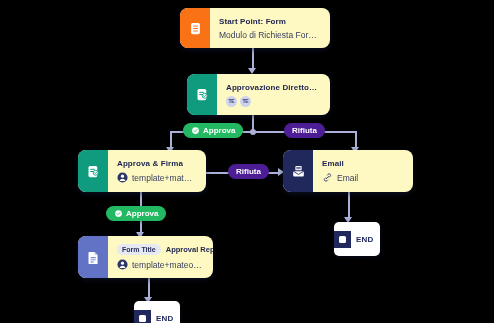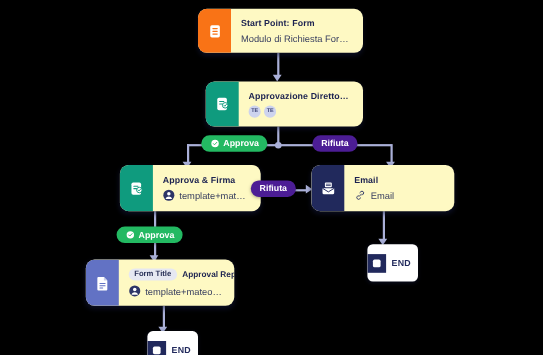--- a/index.html
+++ b/index.html
@@ -243,21 +243,21 @@
     </div>
     <div class="node-body">
       <div class="node-title">Approvazione Direttore e Re...</div>
       <div class="badges">
         <div class="badge-te">TE</div>
         <div class="badge-te">TE</div>
       </div>
     </div>
   </div>
 
-  <div class="node" style="left:78px; top:150px; width:128px; height:42px;margin-left:31px;">
+  <div class="node" style="left:78px; top:150px; width:128px; height:42px;">
     <div class="node-accent accent-green">
       <svg class="icon-svg" width="15" height="15" viewBox="0 0 24 24">
         <rect x="4" y="3" width="14" height="18" rx="2.5" fill="#ffffff"></rect>
         <path d="M7.5 8.5h6M7.5 12h4" stroke="#0f9b7e" stroke-width="1.6" stroke-linecap="round"></path>
         <circle cx="15.5" cy="14" r="4" fill="#ffffff" stroke="#0f9b7e" stroke-width="1.4"></circle>
         <path d="M13.8 14l1.2 1.3 2.3-2.6" stroke="#0f9b7e" stroke-width="1.4" fill="none" stroke-linecap="round" stroke-linejoin="round"></path>
       </svg>
     </div>
     <div class="node-body">
       <div class="node-title">Approva &amp; Firma</div>

